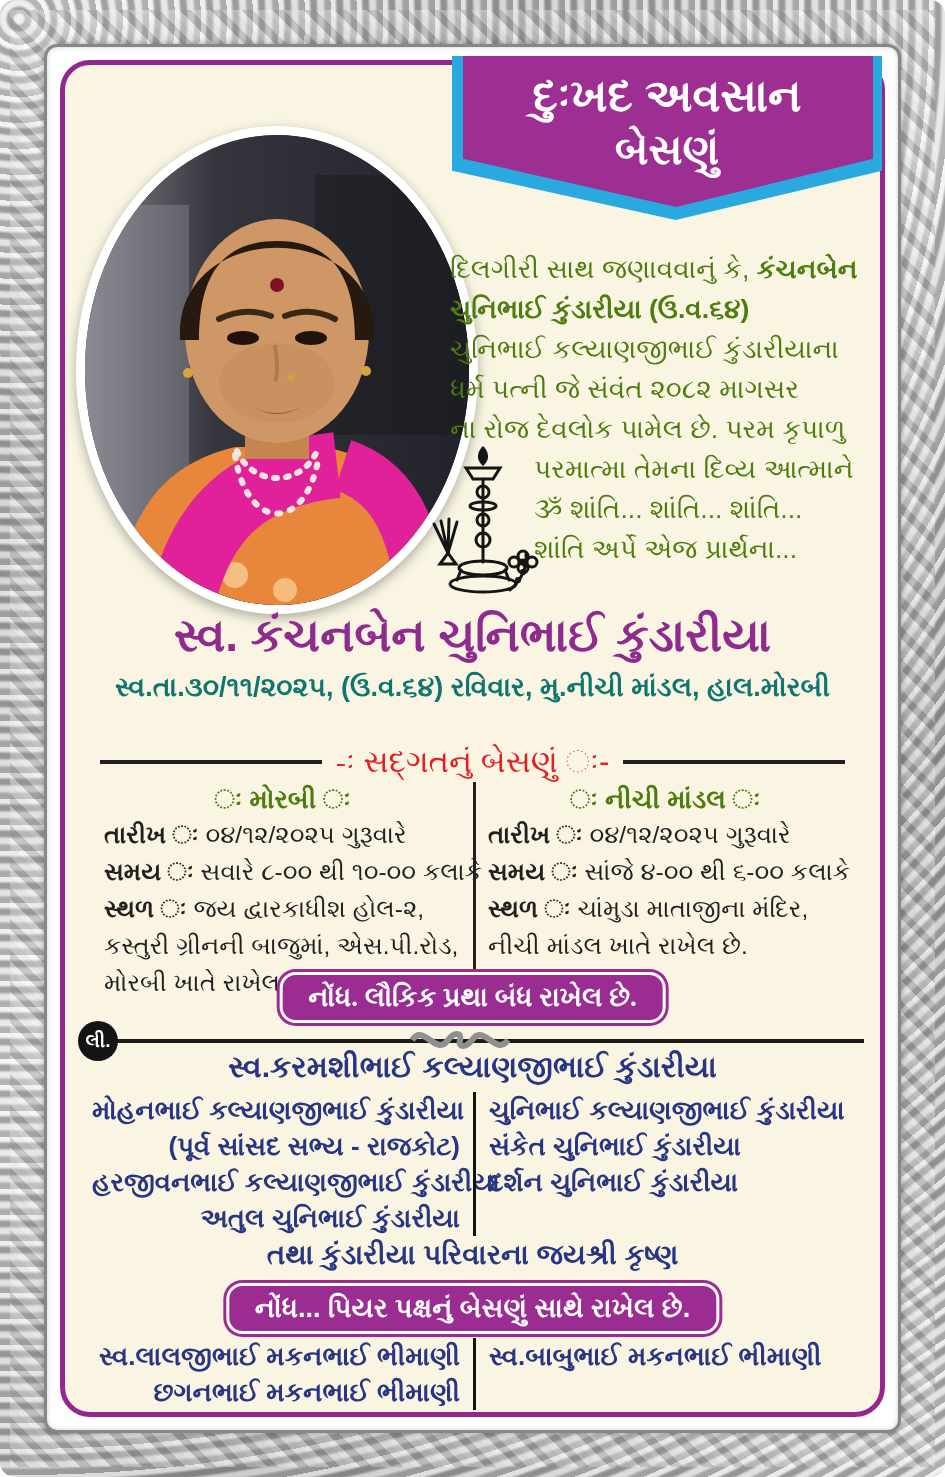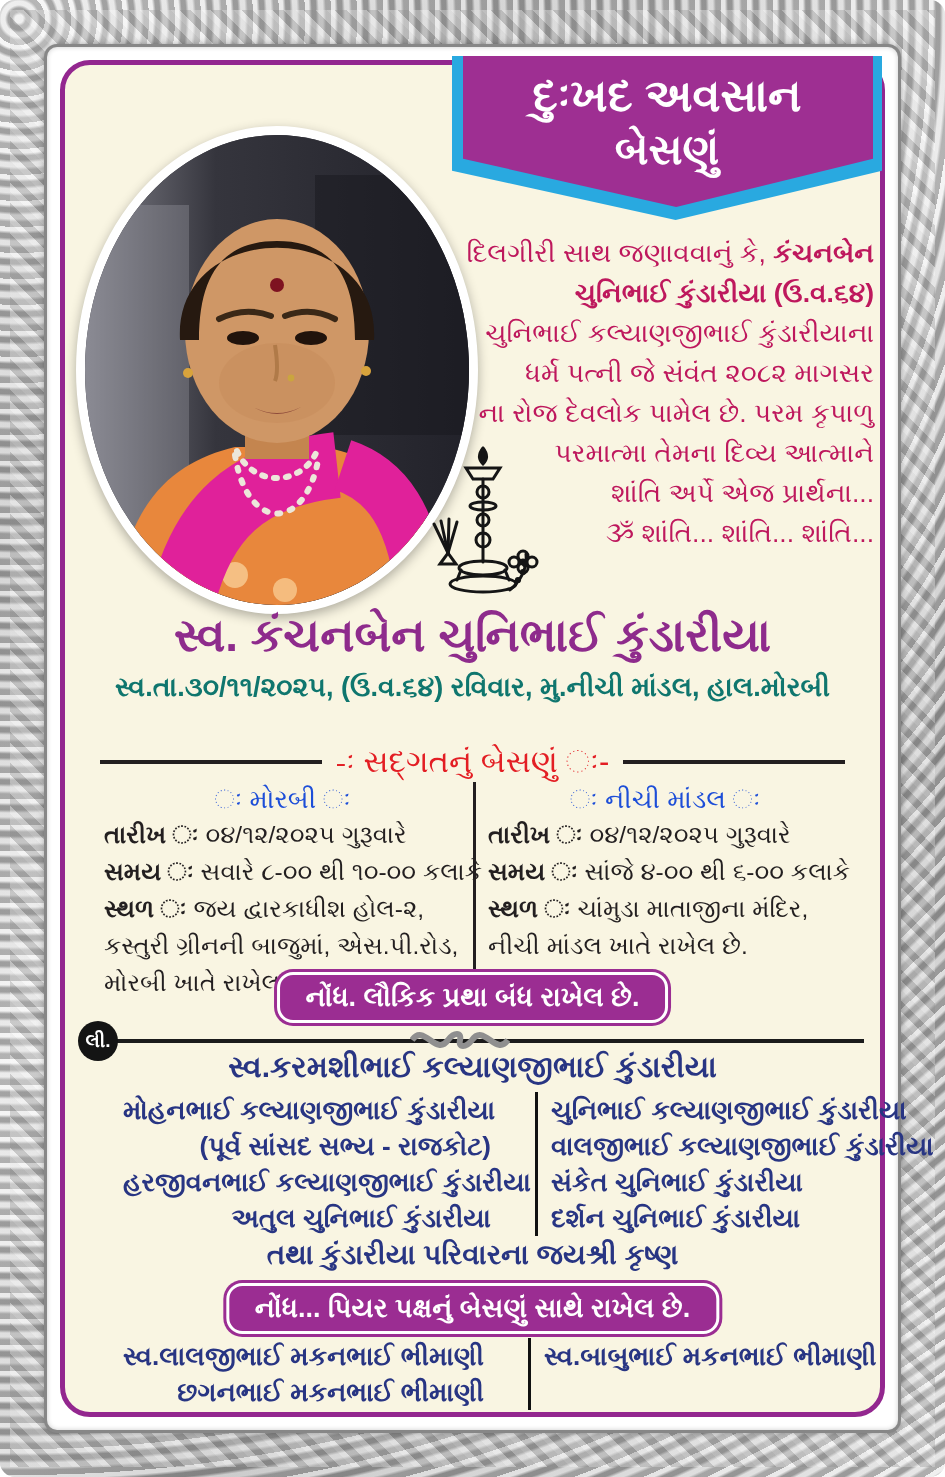--- a/index.html
+++ b/index.html
@@ -27,21 +27,21 @@
   .banner-text{position:absolute;left:0;right:0;top:12px;text-align:center;color:#ffffff;font-weight:bold;}
   .banner-line1{font-size:45px;line-height:56px;white-space:nowrap;}
   .banner-line2{font-size:42px;line-height:52px;white-space:nowrap;}
 
   
   .photo{position:absolute;left:76px;top:126px;width:384px;height:470px;border-radius:50%;
     border:9px solid #ffffff;box-shadow:0 4px 12px rgba(0,0,0,.3);overflow:hidden;background:#33333a;}
   .photo svg{display:block;}
 
   
-  .intro{position:absolute;left:450px;top:233px;width:424px;text-align:right;color:#be185d;font-size:26.5px;}
+  .intro{position:absolute;left:450px;top:249px;width:424px;text-align:left;color:#4d7c0f;font-size:26.5px;}
   .iline{height:40px;line-height:40px;white-space:nowrap;}
   .iline.shift{margin-left:84px;}
   .intro b{font-weight:bold;}
 
   
   .lamp{position:absolute;left:426px;top:444px;width:114px;height:154px;}
 
   
   .title{position:absolute;left:66px;top:608px;width:813px;text-align:center;
     font-size:46px;font-weight:bold;color:#8e2b8c;white-space:nowrap;}
@@ -49,46 +49,46 @@
     font-size:27px;font-weight:bold;color:#0f766e;white-space:nowrap;}
 
   
   .sect{position:absolute;left:100px;top:744px;width:745px;display:flex;align-items:center;}
   .sect .rule{flex:1;height:4px;background:#231f20;}
   .sect .t{color:#e31e24;font-weight:normal;font-size:31px;margin:0 14px;white-space:nowrap;}
 
   
   .sched{position:absolute;left:92px;top:782px;width:762px;display:flex;color:#231f20;}
   .scol{width:50%;box-sizing:border-box;padding:0 12px;font-size:24.5px;}
-  .scol .chead{text-align:center;color:#1d4ed8;font-weight:normal;font-size:26px;line-height:34px;white-space:nowrap;}
+  .scol .chead{text-align:center;color:#4d7c0f;font-weight:bold;font-size:26px;line-height:34px;white-space:nowrap;}
   .srow{line-height:37px;white-space:nowrap;}
   .srow .lbl{font-weight:bold;}
   .scol.rightcol{border-left:3px solid #231f20;}
 
   
   .pill{position:absolute;left:50%;transform:translateX(-50%);background:#9b2d92;color:#fff;
     font-weight:bold;font-size:27px;padding:7px 26px;border-radius:16px;border:3px solid #ffffff;
     box-shadow:0 0 0 3px #9b2d92;white-space:nowrap;}
-  .pill.n1{top:972px;}
+  .pill.n1{top:972px;font-family:Liberation Serif, serif;}
   .pill.n2{top:1283px;}
 
   
   .lidiv{position:absolute;left:78px;top:1021px;width:786px;height:40px;}
   .licircle{position:absolute;left:0;top:0;width:40px;height:40px;border-radius:50%;background:#141414;
     color:#fff;font-size:19px;font-weight:bold;display:flex;align-items:center;justify-content:center;}
   .liline{position:absolute;left:32px;right:0;top:18px;height:4px;background:#1b1b1b;}
   .ornament{position:absolute;left:332px;top:6px;}
 
   
   .famhead{position:absolute;left:66px;top:1050px;width:813px;text-align:center;
     color:#283583;font-weight:bold;font-size:30px;white-space:nowrap;}
   .names{position:absolute;left:92px;width:762px;display:flex;color:#283583;font-weight:bold;font-size:26px;}
   .names.fam{top:1092px;}
   .names.piyar{top:1338px;}
-  .ncol{width:50%;box-sizing:border-box;margin-left:31px;}
+  .ncol{width:50%;box-sizing:border-box;}
   .ncol.l{text-align:right;padding-right:13px;}
   .ncol.r{text-align:left;padding-left:13px;border-left:3px solid #111;}
   .nrow{line-height:36px;white-space:nowrap;}
   .closing{position:absolute;left:66px;top:1239px;width:813px;text-align:center;
     color:#283583;font-weight:bold;font-size:28px;white-space:nowrap;}
 </style>
 </head>
 <body>
 
 <div id="app">
@@ -155,22 +155,22 @@
     </svg>
   </div>
 
   <div class="intro">
     <div class="iline"><span>દિલગીરી સાથ જણાવવાનું કે, </span><b>કંચનબેન</b></div>
     <div class="iline"><b>ચુનિભાઈ કુંડારીયા (ઉ.વ.૬૪)</b></div>
     <div class="iline">ચુનિભાઈ કલ્યાણજીભાઈ કુંડારીયાના</div>
     <div class="iline">ધર્મ પત્ની જે સંવંત ૨૦૮૨ માગસર</div>
     <div class="iline">ના રોજ દેવલોક પામેલ છે. પરમ કૃપાળુ</div>
     <div class="iline shift">પરમાત્મા તેમના દિવ્ય આત્માને</div>
+    <div class="iline shift">ૐ શાંતિ...  શાંતિ...  શાંતિ...</div>
     <div class="iline shift">શાંતિ અર્પે એજ પ્રાર્થના...</div>
-    <div class="iline shift">ૐ શાંતિ...  શાંતિ...  શાંતિ...</div>
   </div>
 
   <div class="lamp">
     <svg width="114" height="154" viewBox="0 0 114 154">
       <g stroke="#151515" stroke-width="3" fill="none" stroke-linecap="round">
         <path d="M57,4 q7,9 0,16 q-7,-7 0,-16" fill="#151515"></path>
         <path d="M40,24 h34 l-7,11 h-20 z"></path>
         <line x1="57" y1="35" x2="57" y2="118"></line>
         <circle cx="57" cy="48" r="6"></circle>
         <ellipse cx="57" cy="62" rx="13" ry="4"></ellipse>
@@ -240,21 +240,20 @@
 
   <div class="names fam">
     <div class="ncol l">
       <div class="nrow">મોહનભાઈ કલ્યાણજીભાઈ કુંડારીયા</div>
       <div class="nrow">(પૂર્વ સાંસદ સભ્ય - રાજકોટ)</div>
       <div class="nrow">હરજીવનભાઈ કલ્યાણજીભાઈ કુંડારીયા</div>
       <div class="nrow">અતુલ ચુનિભાઈ કુંડારીયા</div>
     </div>
     <div class="ncol r">
       <div class="nrow">ચુનિભાઈ કલ્યાણજીભાઈ કુંડારીયા</div>
-      <div class="nrow">વાલજીભાઈ કલ્યાણજીભાઈ કુંડારીયા</div>
       <div class="nrow">સંકેત ચુનિભાઈ કુંડારીયા</div>
       <div class="nrow">દર્શન ચુનિભાઈ કુંડારીયા</div>
     </div>
   </div>
 
   <div class="closing">તથા કુંડારીયા પરિવારના જયશ્રી કૃષ્ણ</div>
 
   <div class="pill n2">નોંધ... પિયર પક્ષનું બેસણું સાથે રાખેલ છે.</div>
 
   <div class="names piyar">

